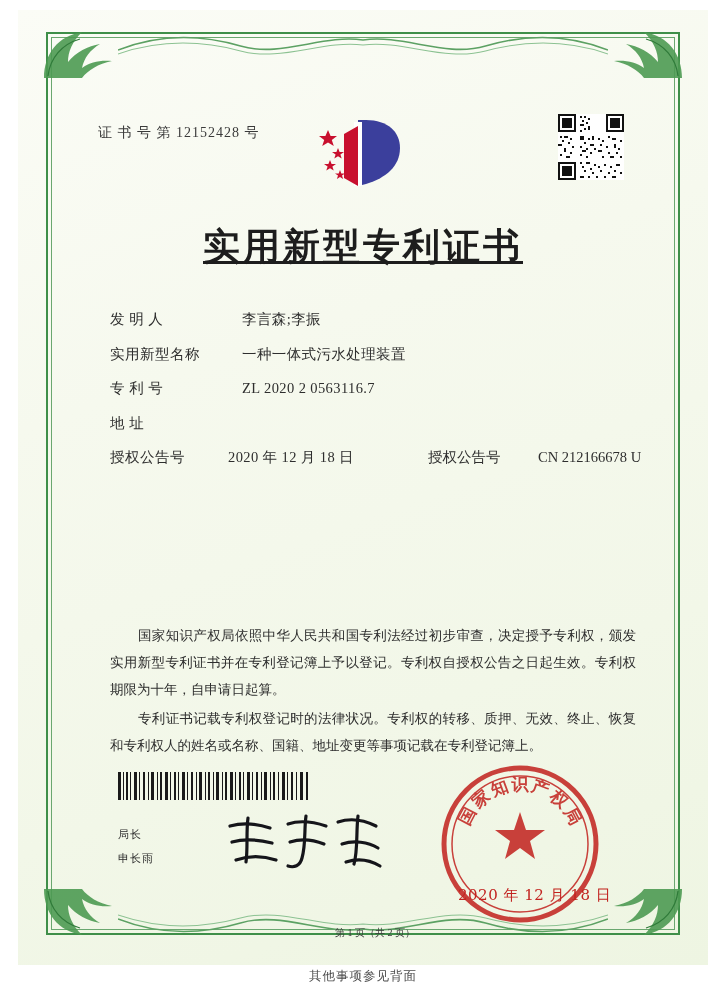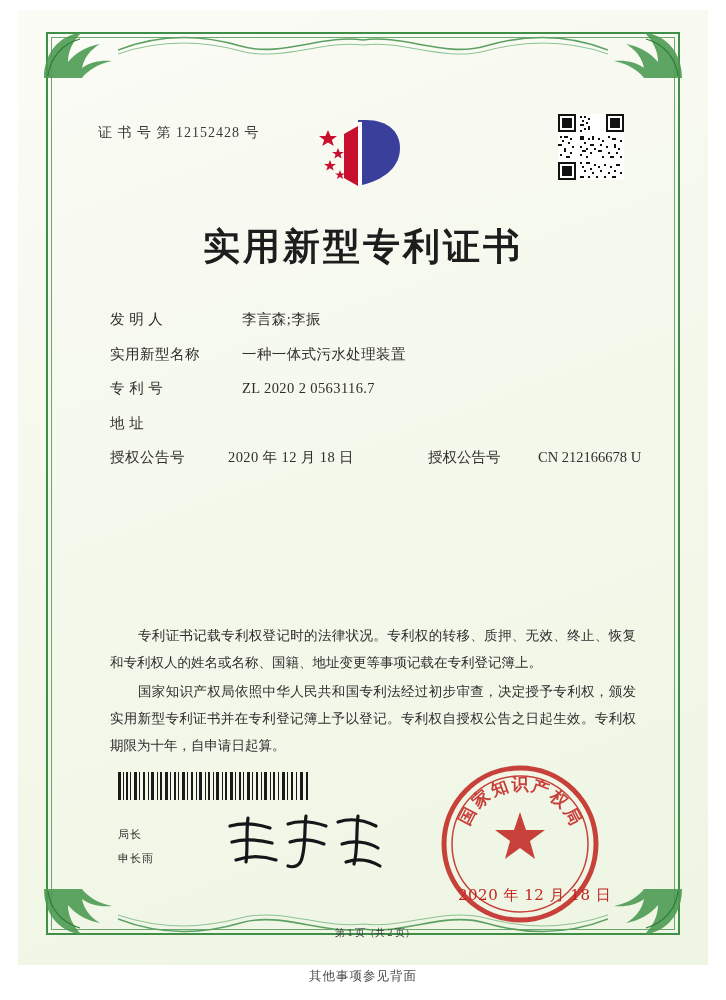--- a/index.html
+++ b/index.html
@@ -95,20 +95,21 @@
   .title {
     position: absolute;
     left: 0; right: 0;
     top: 212px;
     text-align: center;
     font-family: "DejaVu Serif", serif;
     font-size: 37px;
     font-weight: bold;
     letter-spacing: 3px;
     color: #1d1d1d;
+    text-decoration: underline;
   }
 
   
   .fields {
     position: absolute;
     left: 92px;
     right: 70px;
     top: 300px;
   }
   .field {
@@ -380,22 +381,22 @@
     </div>
     <div class="field two-col">
       <span class="label">授权公告号</span>
       <span class="value">2020 年 12 月 18 日</span>
       <span class="label2">授权公告号</span>
       <span class="value2">CN 212166678 U</span>
     </div>
   </div>
 
   <div class="paras">
+    <p>国家知识产权局依照中华人民共和国专利法经过初步审查，决定授予专利权，颁发实用新型专利证书并在专利登记簿上予以登记。专利权自授权公告之日起生效。专利权期限为十年，自申请日起算。</p>
     <p>专利证书记载专利权登记时的法律状况。专利权的转移、质押、无效、终止、恢复和专利权人的姓名或名称、国籍、地址变更等事项记载在专利登记簿上。</p>
-    <p>国家知识产权局依照中华人民共和国专利法经过初步审查，决定授予专利权，颁发实用新型专利证书并在专利登记簿上予以登记。专利权自授权公告之日起生效。专利权期限为十年，自申请日起算。</p>
   </div>
 
   <div class="barcode">
     <svg width="192" height="28" viewBox="0 0 192 28" shape-rendering="crispEdges">
       <g fill="#1a1a1a">
         <rect x="0" y="0" width="3" height="28"></rect>
           <rect x="5" y="0" width="1" height="28"></rect>
         <rect x="8" y="0" width="2" height="28"></rect>
           <rect x="12" y="0" width="1" height="28"></rect>
         <rect x="16" y="0" width="3" height="28"></rect>

